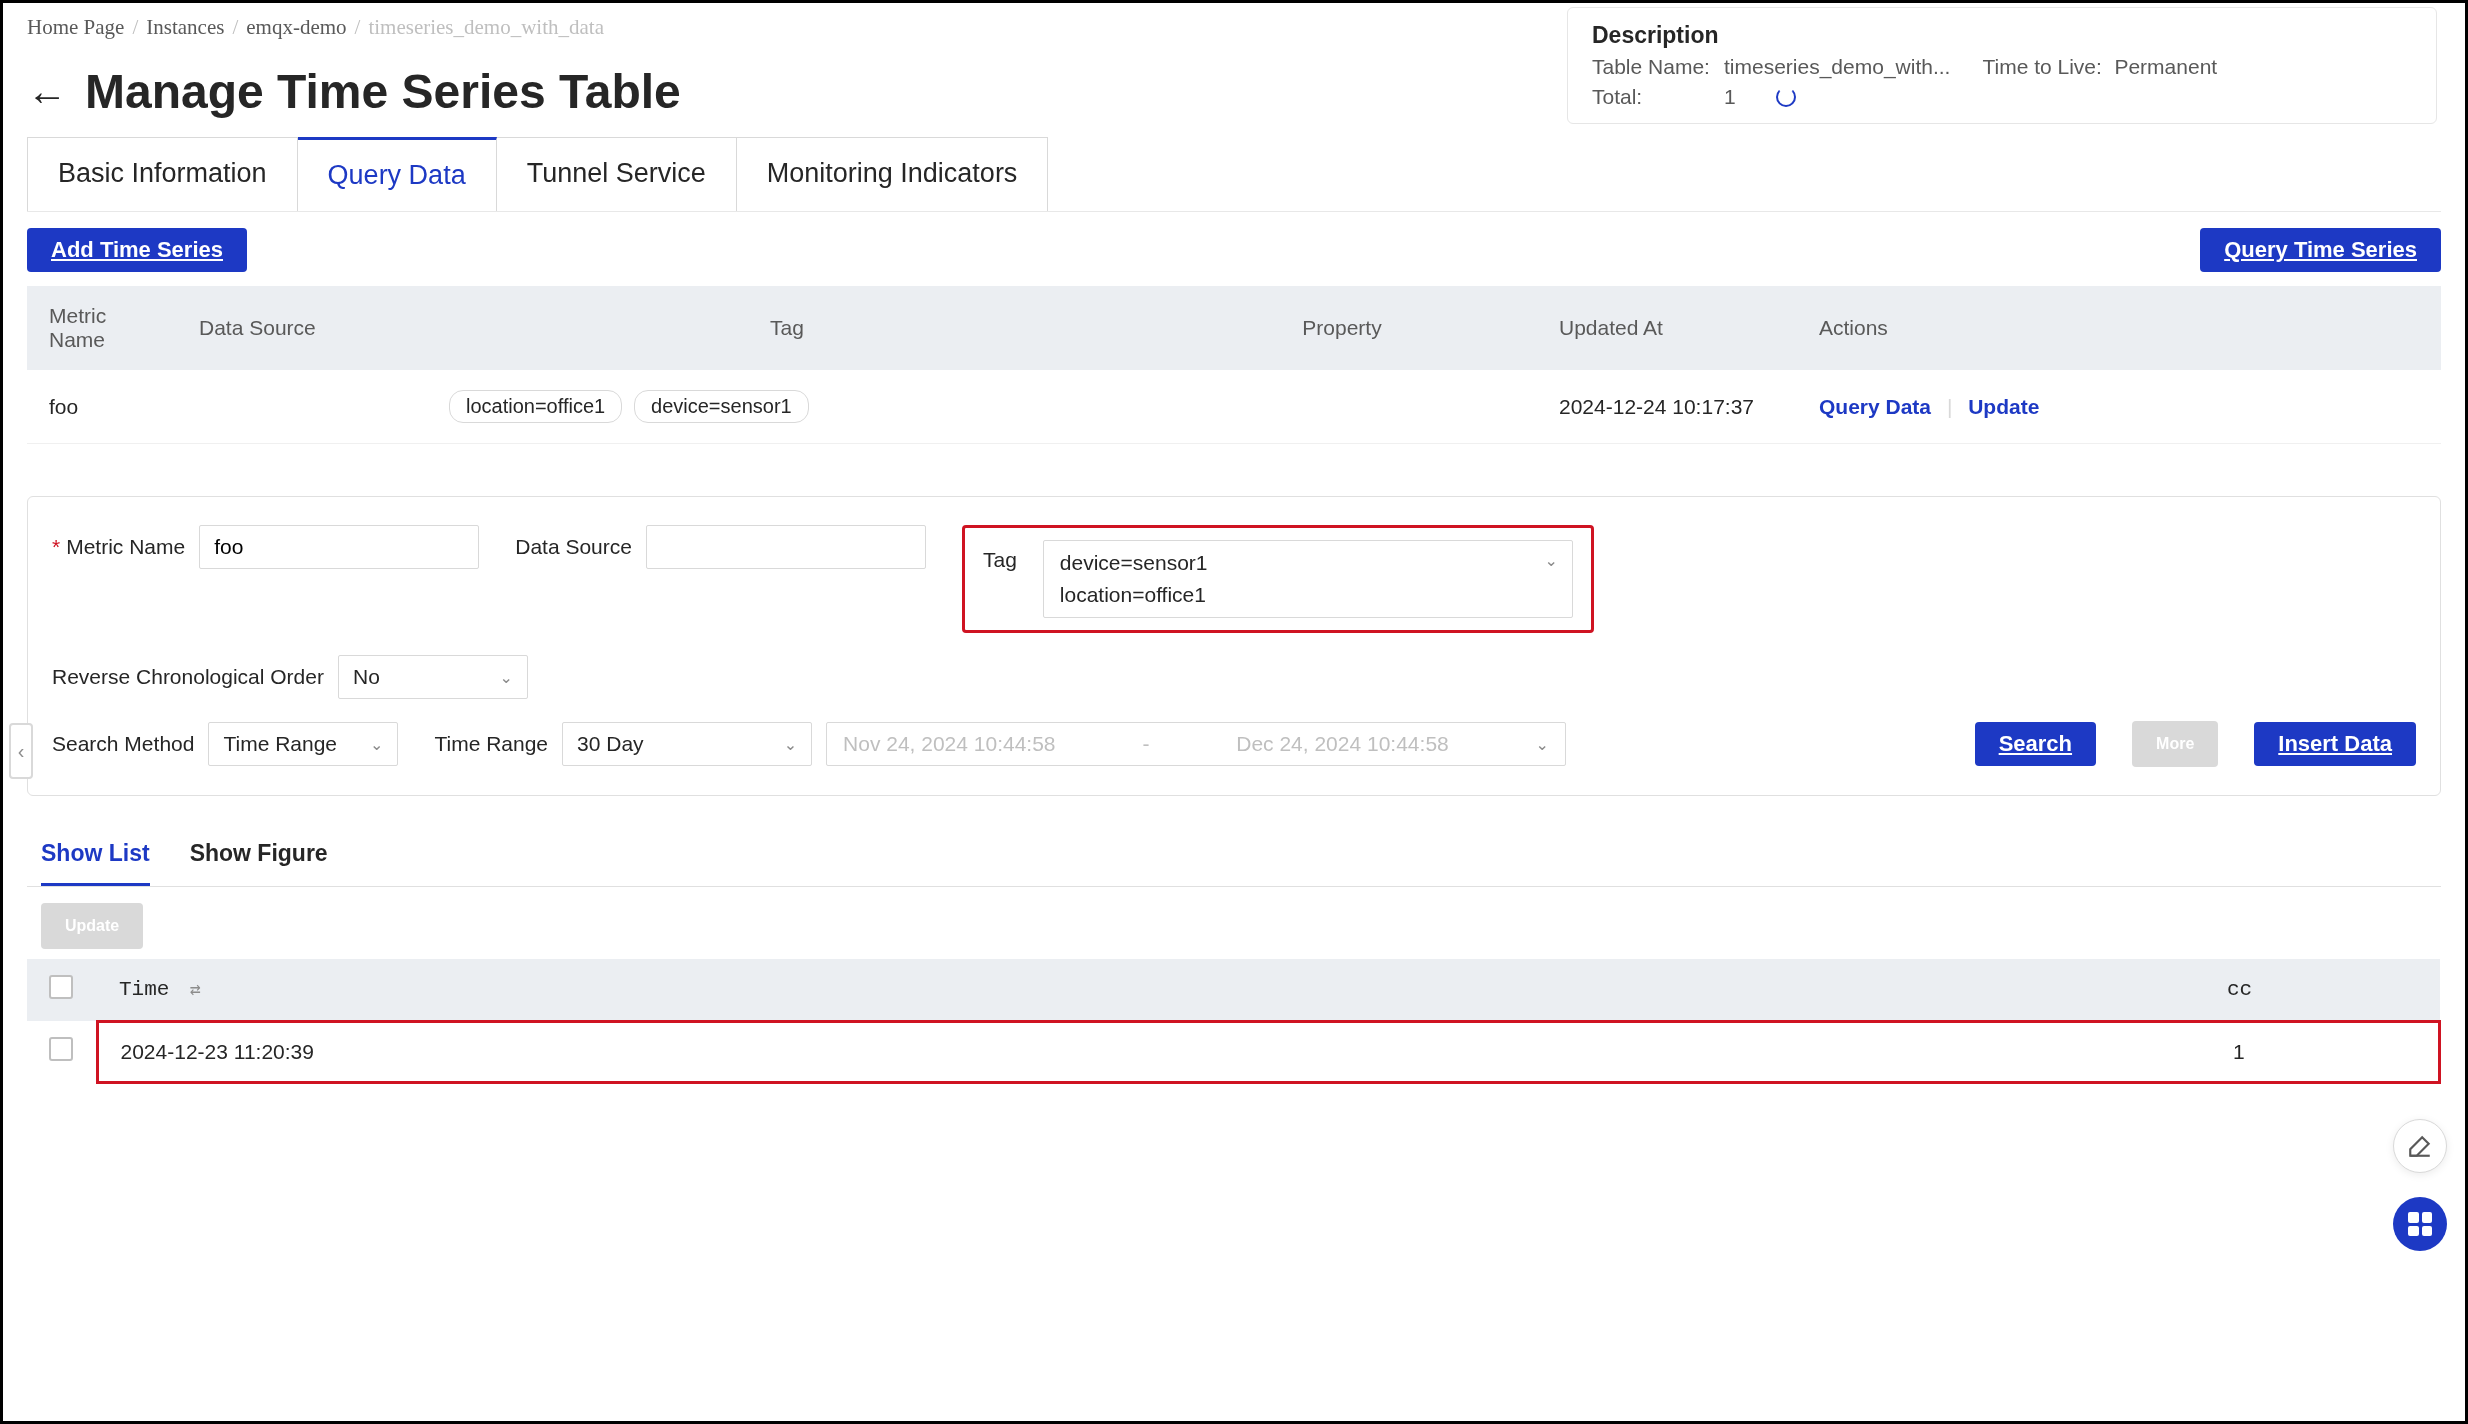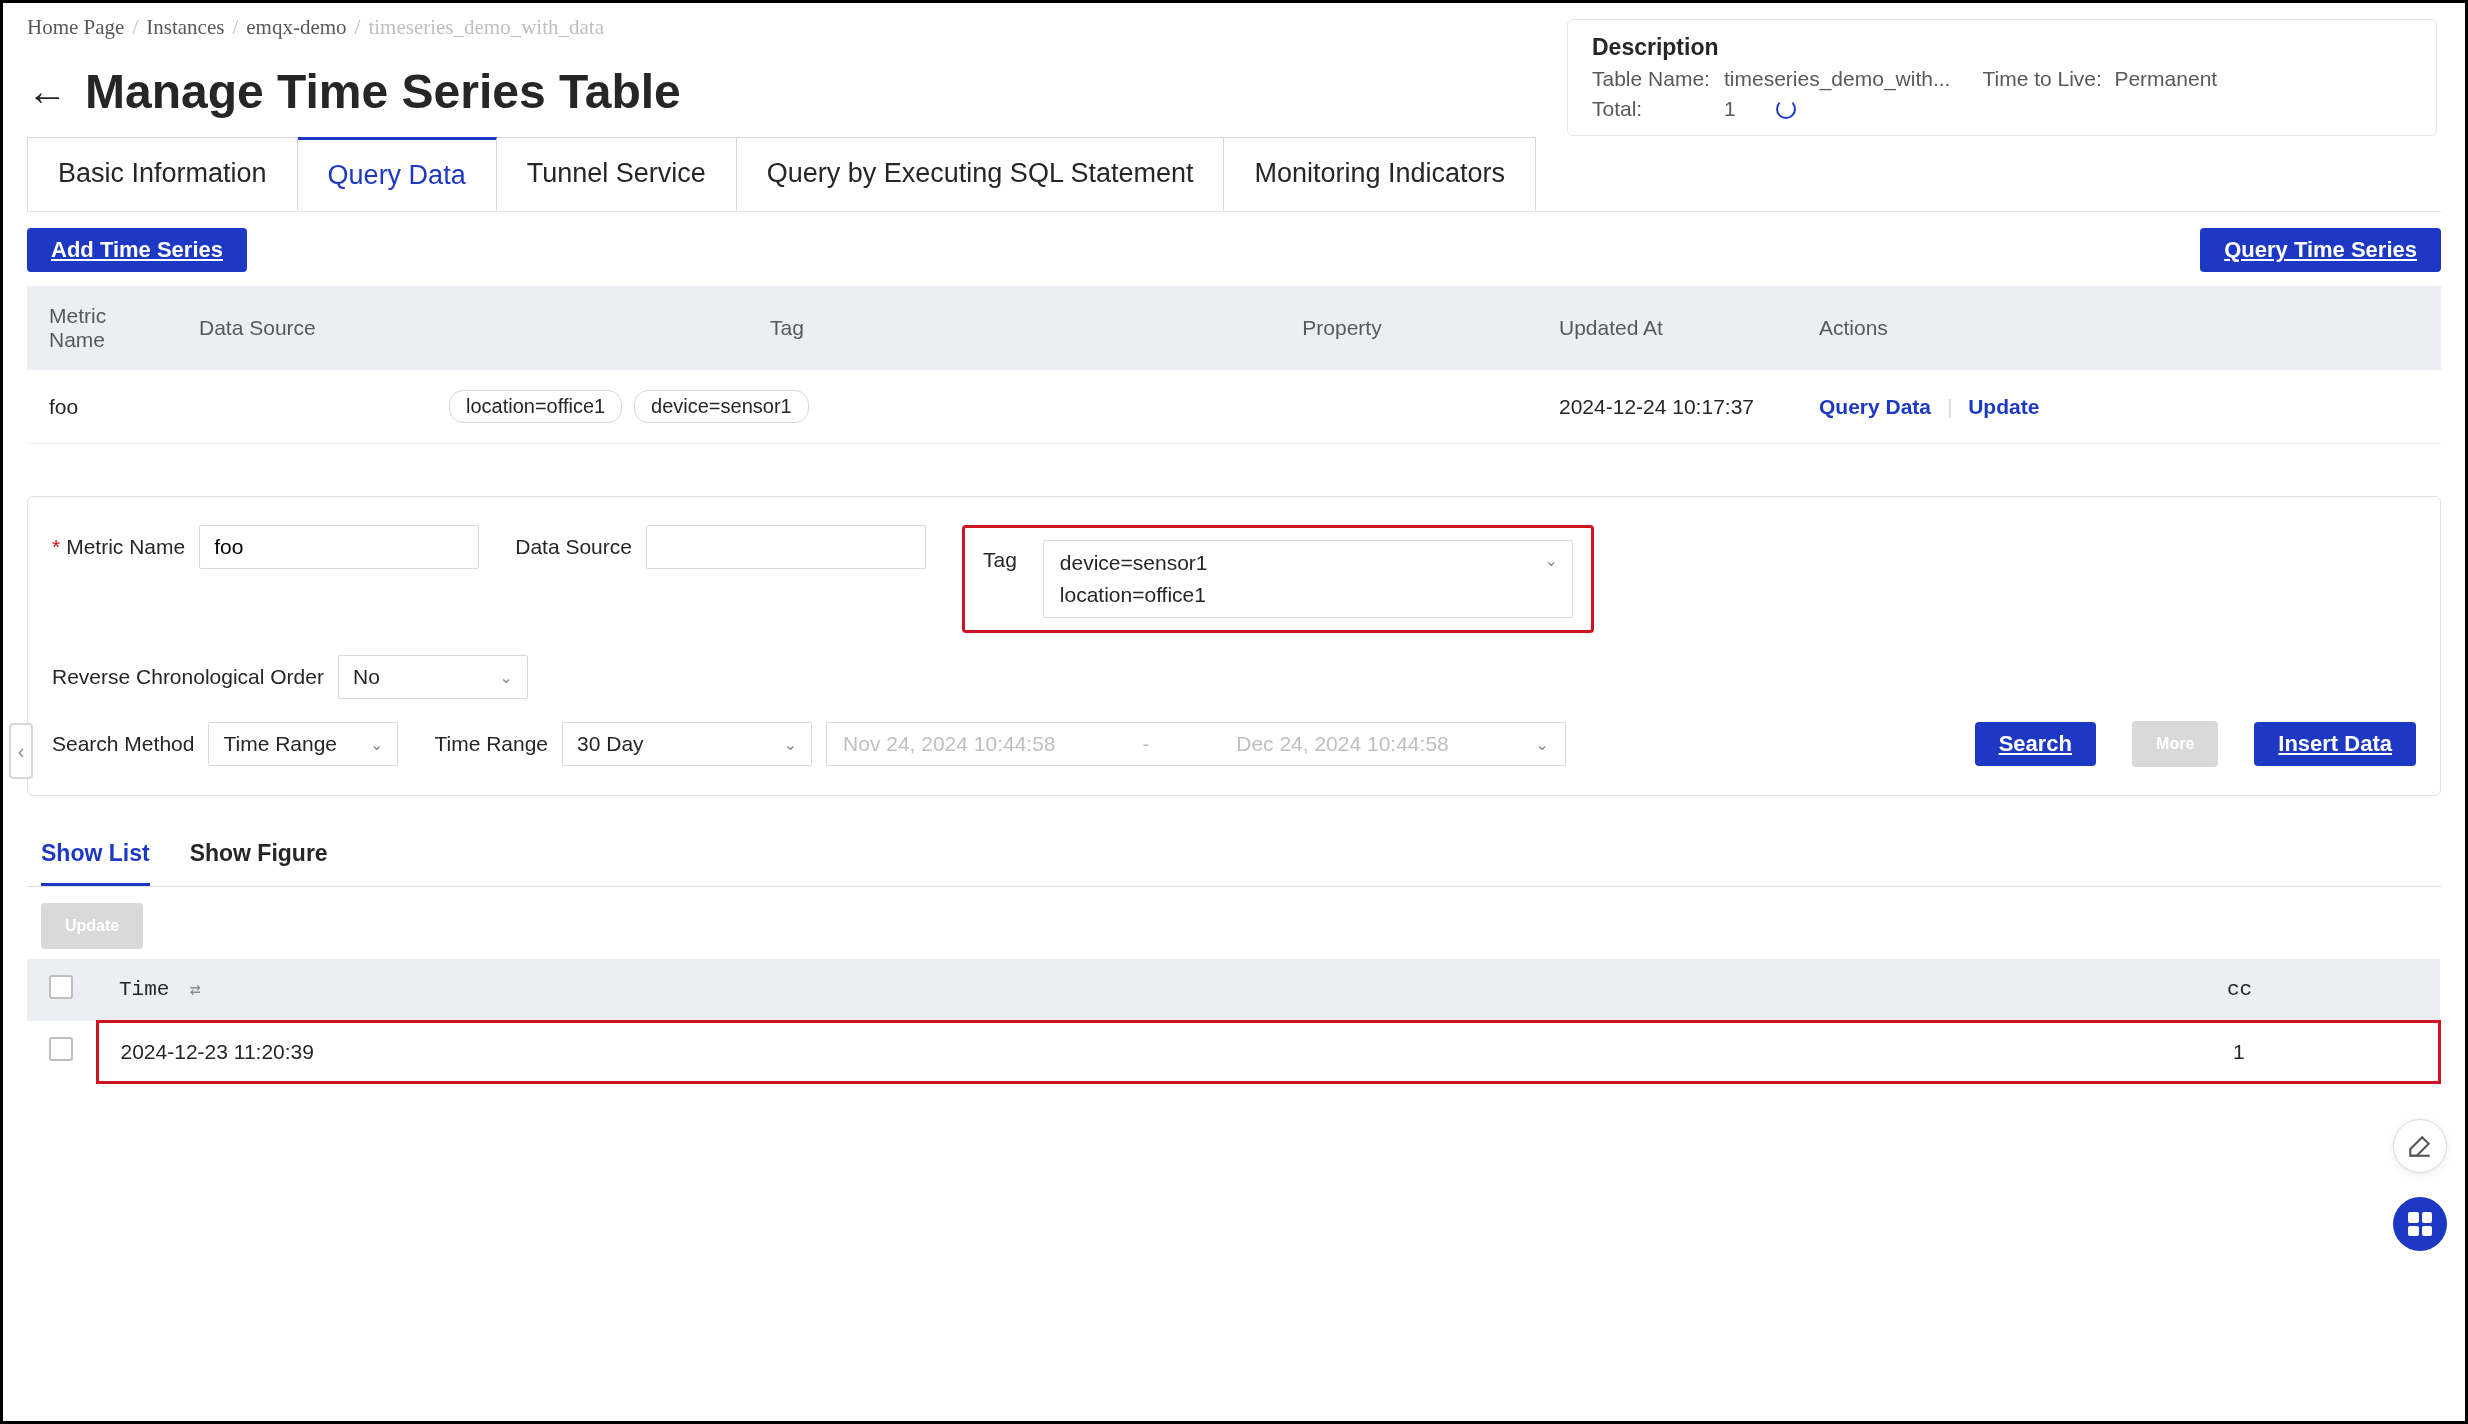--- a/index.html
+++ b/index.html
@@ -6,21 +6,21 @@
   body { font-family: -apple-system, "Helvetica Neue", Arial, sans-serif; font-size: 14px; color: #262626; background: #fff; }
   .page { border: 3px solid #000; padding: 12px 24px 0 24px; width: 2468px; height: 1424px; position: relative; }
 
   
   .breadcrumb { display: flex; align-items: flex-end; gap: 8px; color: #595959; font-size: 21px; margin-bottom: 24px; font-family: Liberation Serif, serif; }
   .breadcrumb a { color: #595959; text-decoration: none; }
   .breadcrumb .sep { color: #bfbfbf; }
   .breadcrumb .current { color: #bfbfbf; }
 
   
-  .desc-card { position: absolute; right: 28px; top: 16px; border: 1px solid #e6e6e6; border-radius: 6px; padding: 14px 24px; width: 870px; font-size: 21px; color: #595959; }
+  .desc-card { position: absolute; right: 28px; top: 4px; border: 1px solid #e6e6e6; border-radius: 6px; padding: 14px 24px; width: 870px; font-size: 21px; color: #595959; }
   .desc-title { color: #262626; font-weight: 700; margin-bottom: 6px; font-size: 23px; }
   .desc-row { display: flex; gap: 32px; }
   .desc-item { display: flex; gap: 12px; align-items: center; }
   .desc-label { color: #595959; min-width: 120px; }
   .desc-value { color: #595959; }
   .refresh-icon { width: 20px; height: 20px; border: 2px solid #1d39c4; border-top-color: transparent; border-radius: 50%; display: inline-block; position: relative; }
   .refresh-icon::after { content:''; }
 
   
   .page-header { display: flex; align-items: center; gap: 18px; margin-bottom: 18px; }
@@ -134,21 +134,20 @@
     <span class="back-arrow">←</span>
     <h1 class="page-title">Manage Time Series Table</h1>
   </div>
 
   
   <div class="tabs-wrap">
     <div class="tabs">
       <div class="tab">Basic Information</div>
       <div class="tab active">Query Data</div>
       <div class="tab">Tunnel Service</div>
-      <div class="tab">Query by Executing SQL Statement</div>
       <div class="tab">Monitoring Indicators</div>
     </div>
   </div>
 
   
   <div class="actions-row">
     <button class="btn-primary">Add Time Series</button>
     <button class="btn-primary">Query Time Series</button>
   </div>
 

